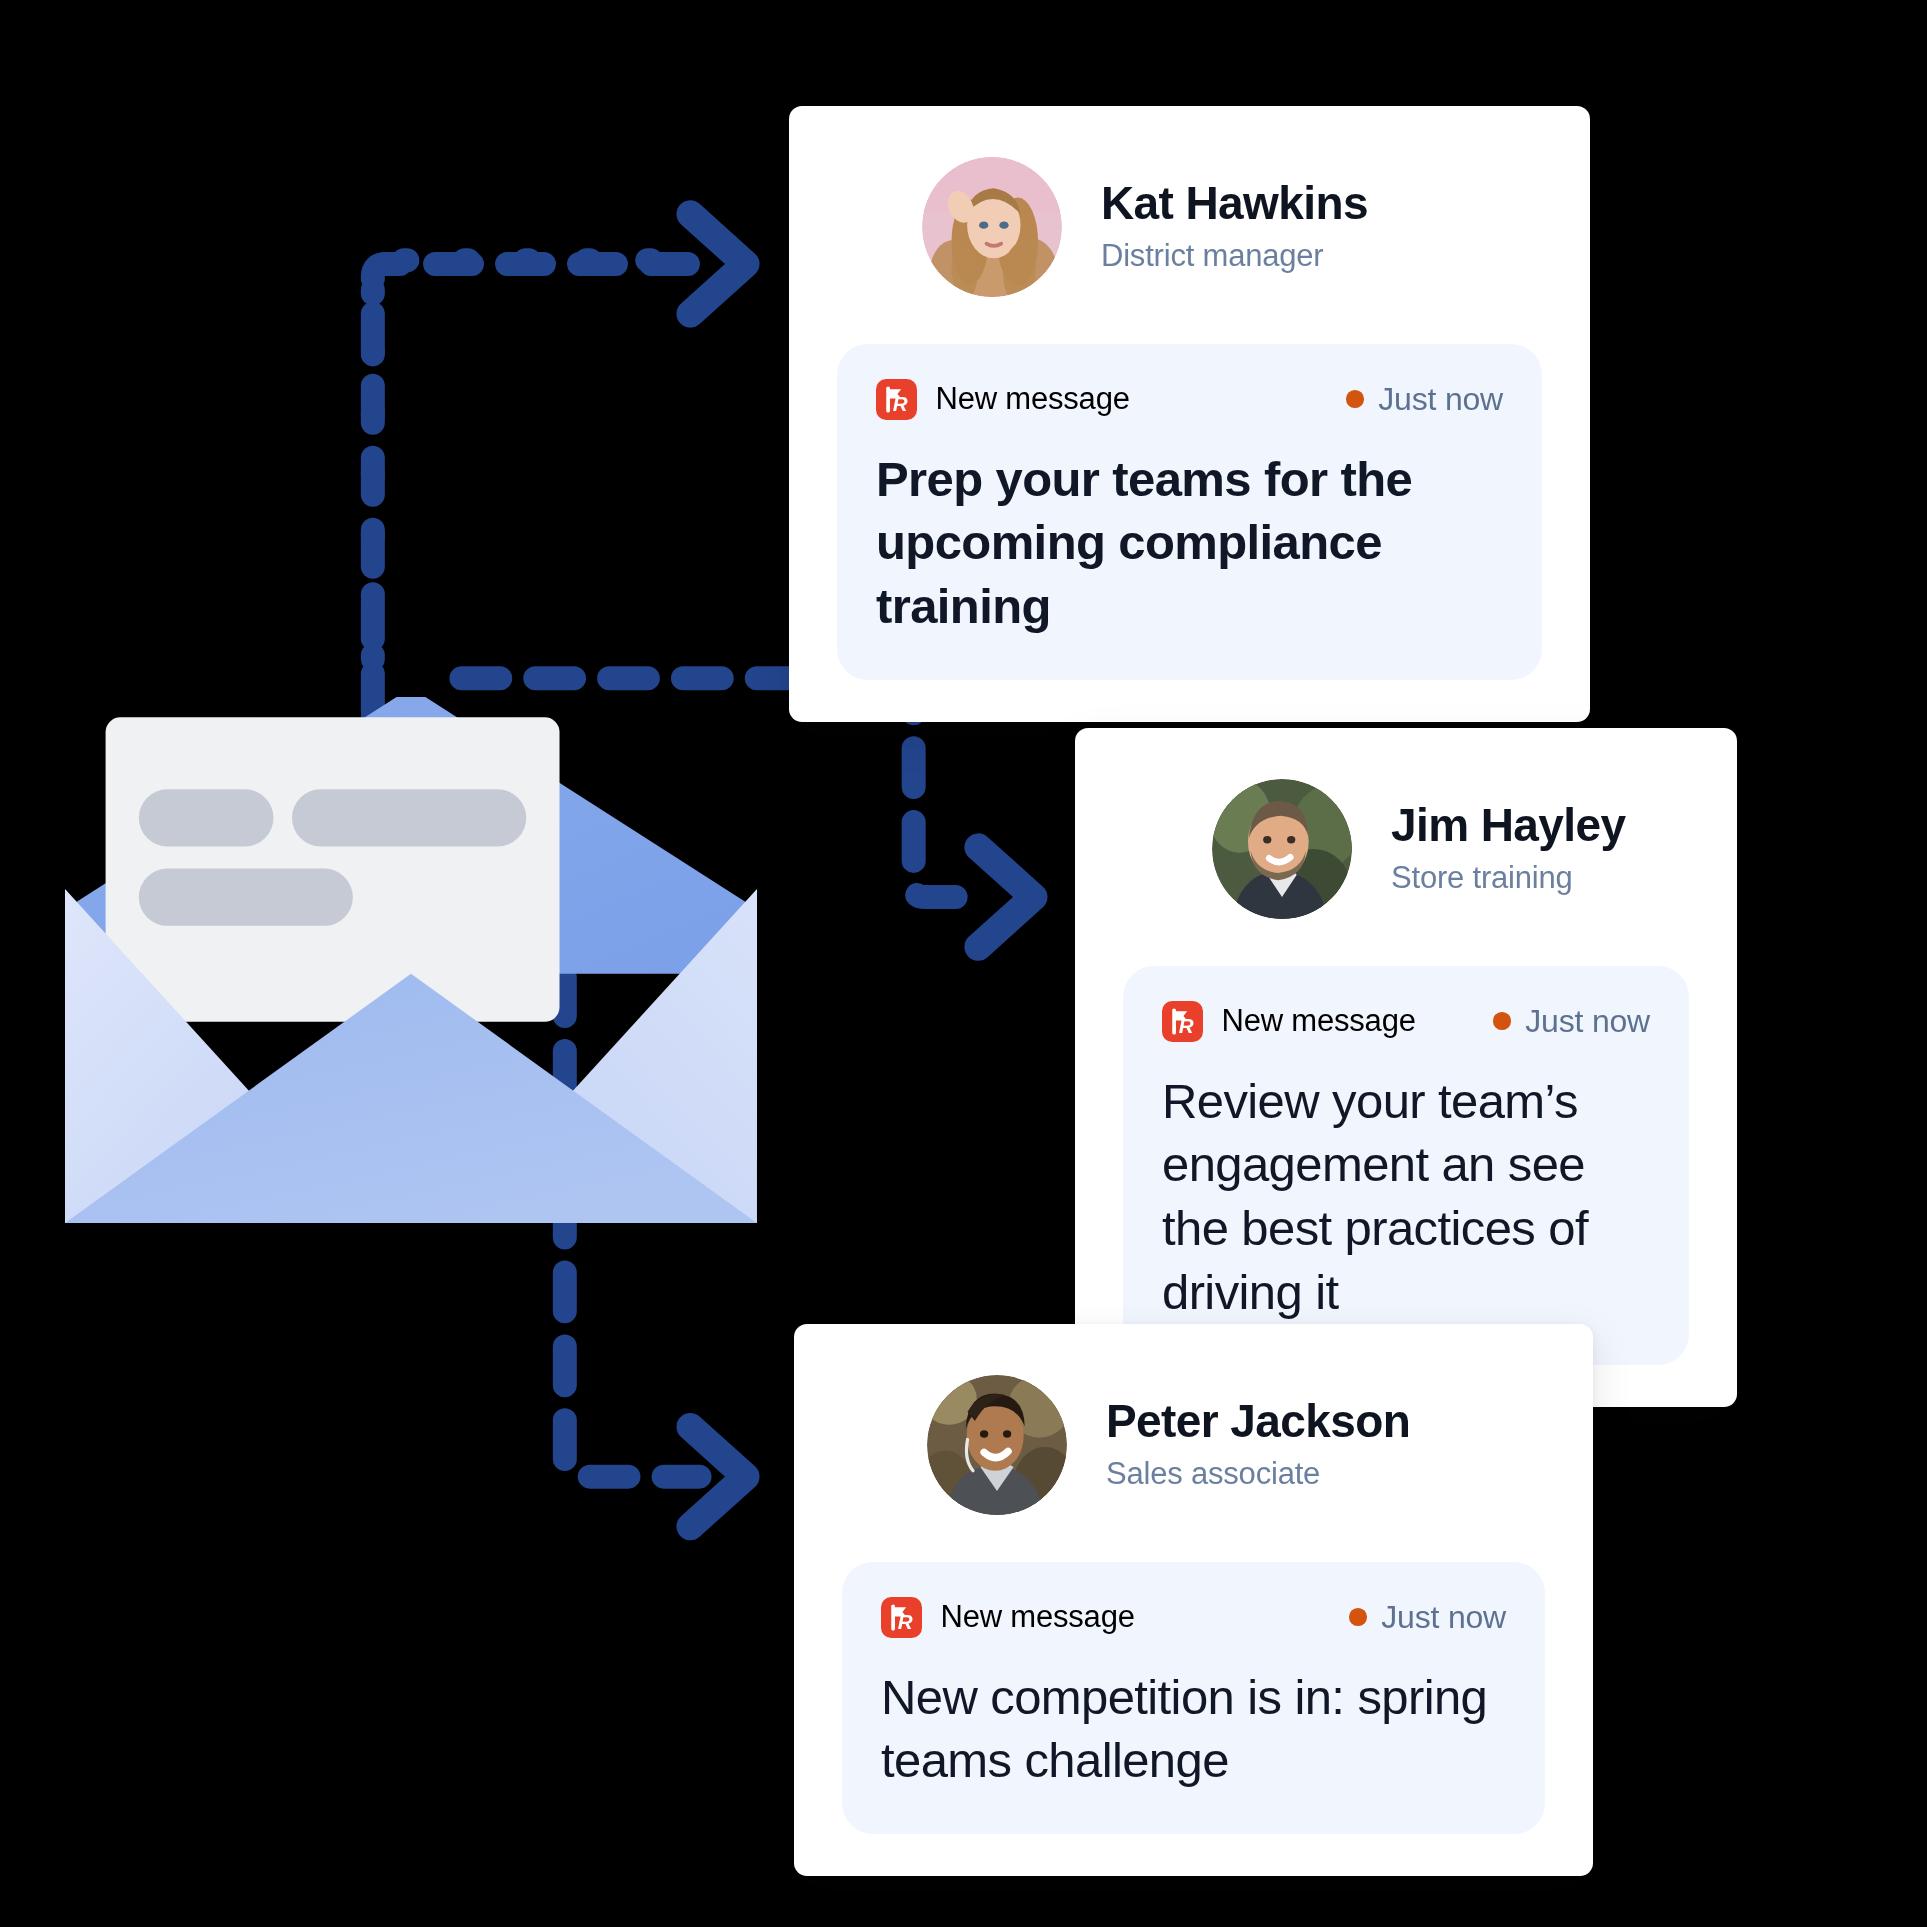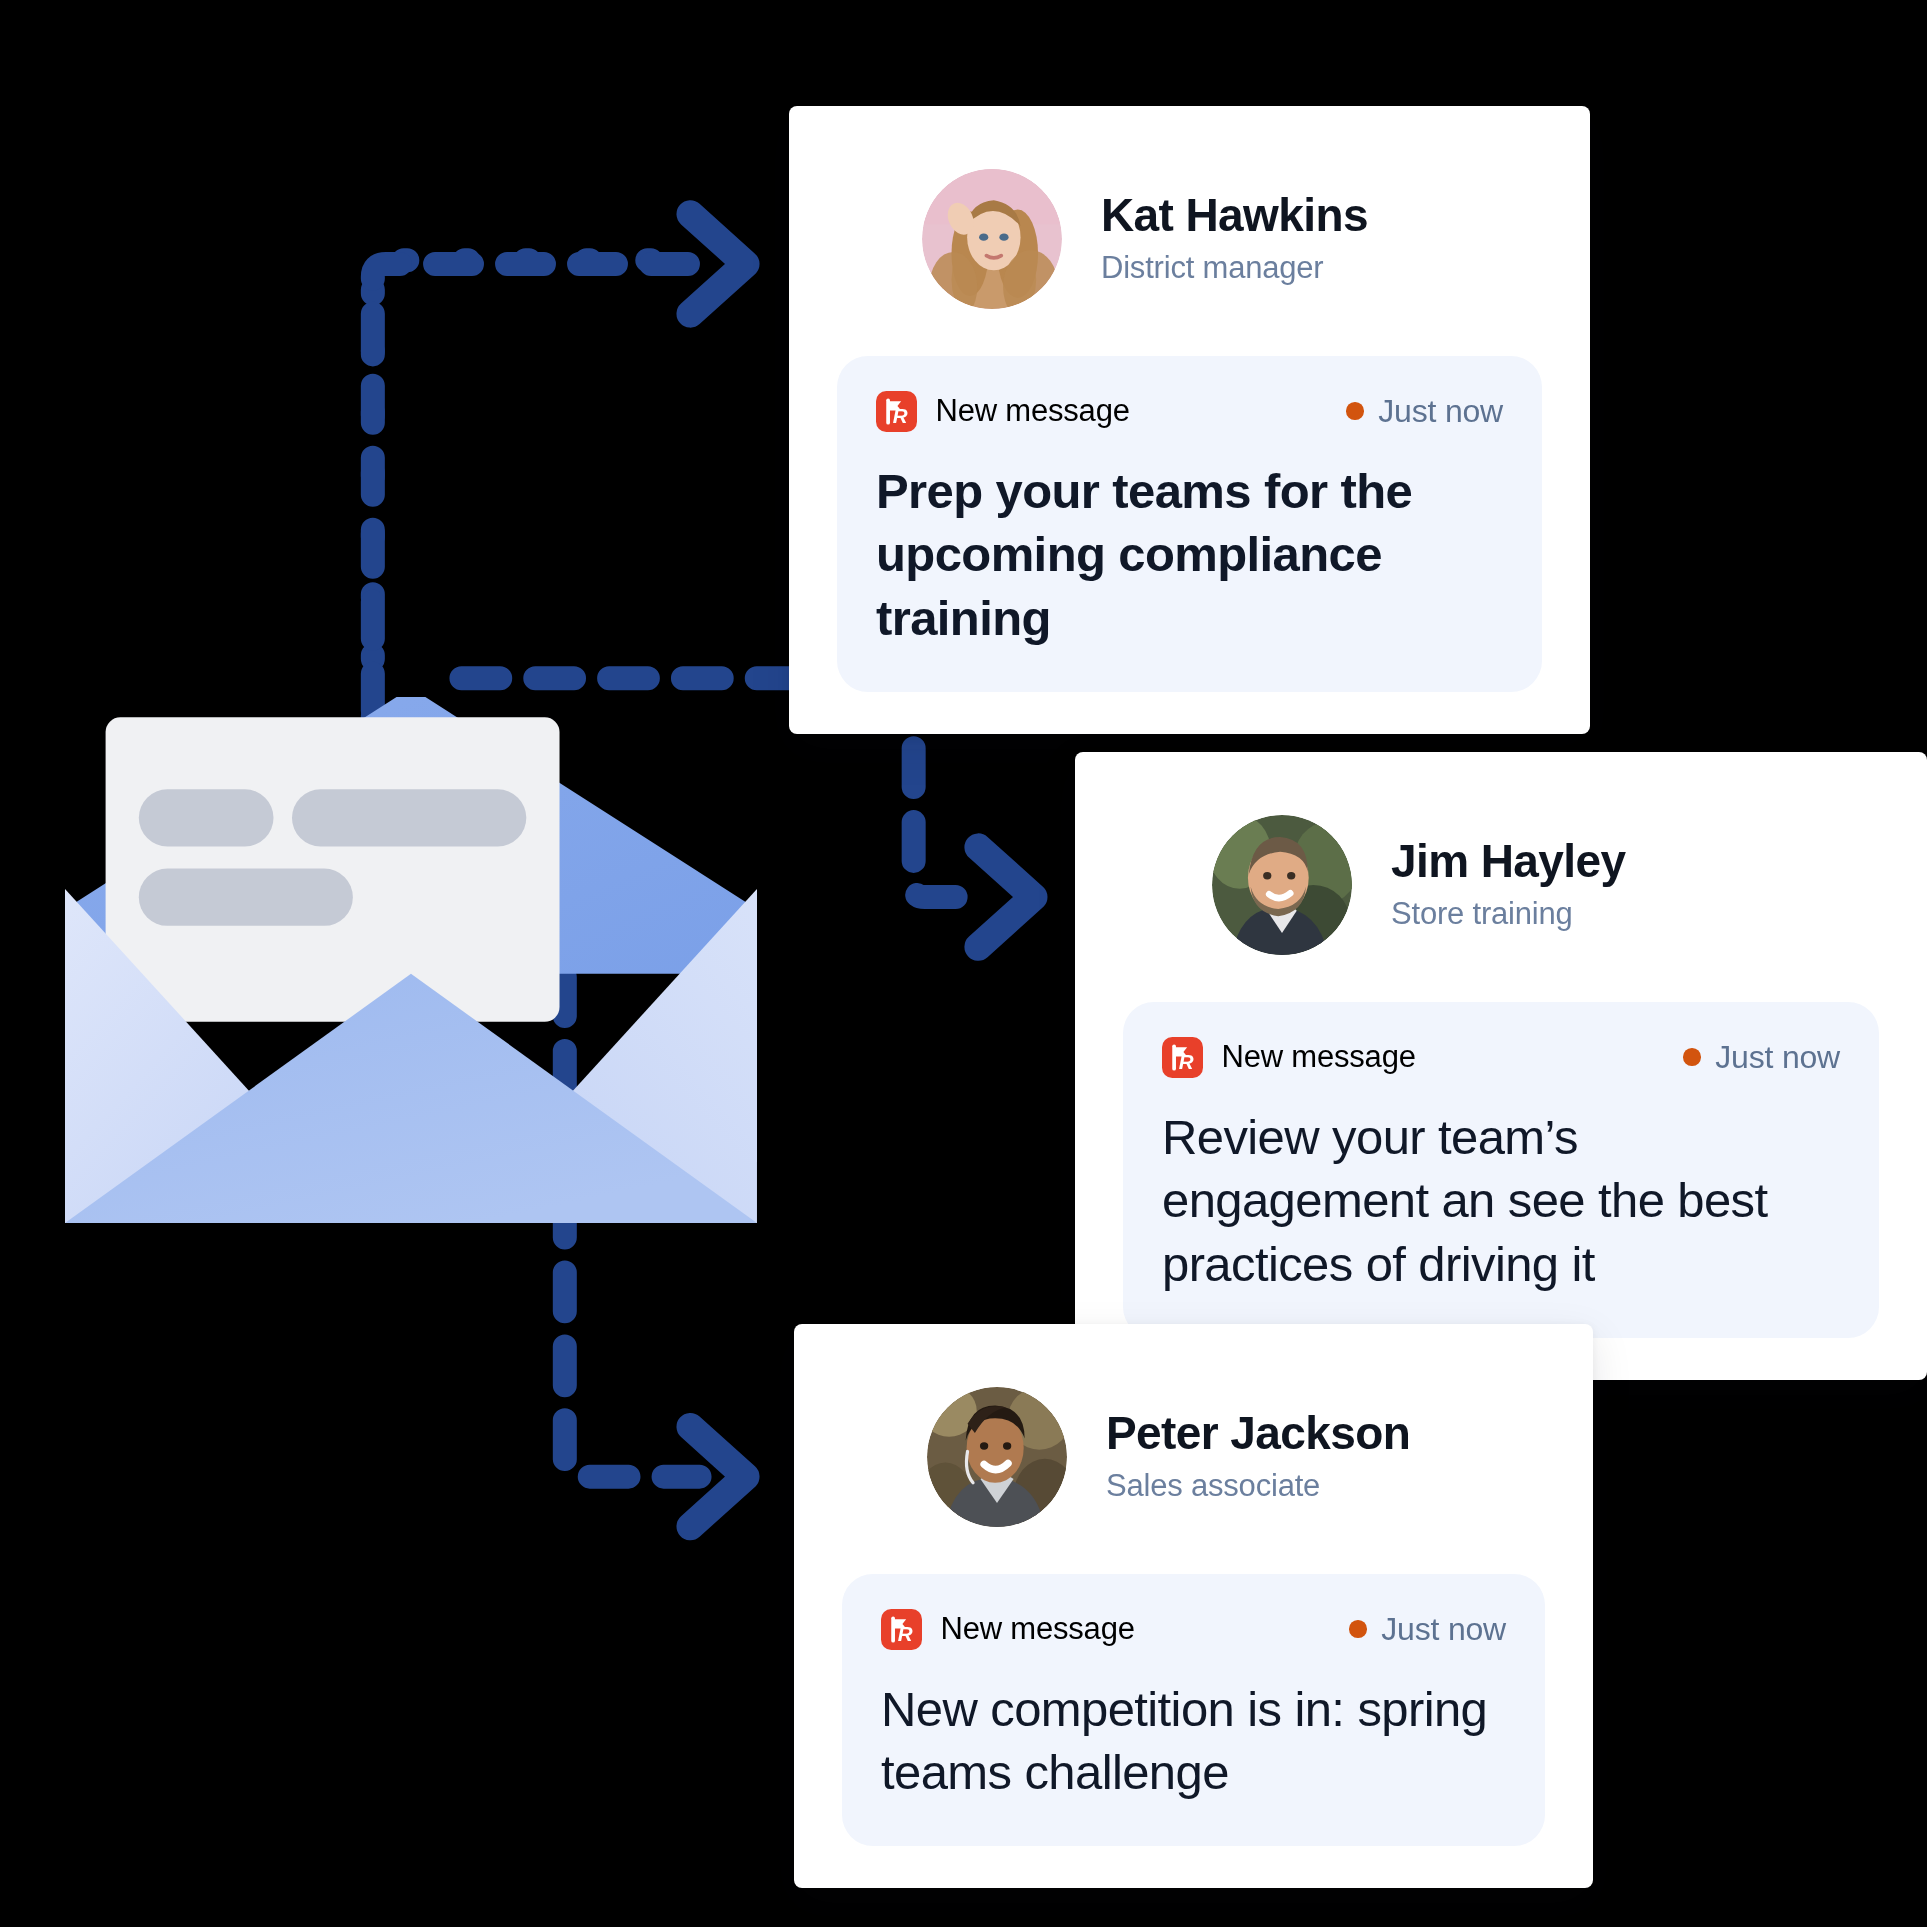--- a/index.html
+++ b/index.html
@@ -12,26 +12,26 @@
   
   #connectors { position:absolute; inset:0; width:1927px; height:1927px; }
 
   
   .envelope { position:absolute; left:65px; top:697px; width:692px; height:526px; }
 
   
   .card {
     position:absolute;
     background:#ffffff;
-    border-radius:8px;
+    border-radius:13px;
     box-shadow:0 14.8px 41px rgba(16,24,40,.10), 0 2.8px 9.2px rgba(16,24,40,.06);
-    padding:54px 48px 42px 48px;
+    padding:42px 48px 42px 48px;
   }
   .card--kat   { left:789px;  top:106px;  width:801px;  }
-  .card--jim   { left:1075px; top:752px;  width:852px;  }
+  .card--jim   { left:1075px; top:728px;  width:662px;  }
   .card--peter { left:794px;  top:1324px; width:799px;  }
 
   .card-head { display:flex; align-items:center; gap:39px; padding:9.2px 0 7.4px 85px; }
   .card--jim .card-head  { padding-left:89px; }
   .card--peter .card-head{ padding-left:85px; }
 
   .avatar {
     width:140px; height:140px; border-radius:50%;
     flex:0 0 140px; overflow:hidden; position:relative;
   }

